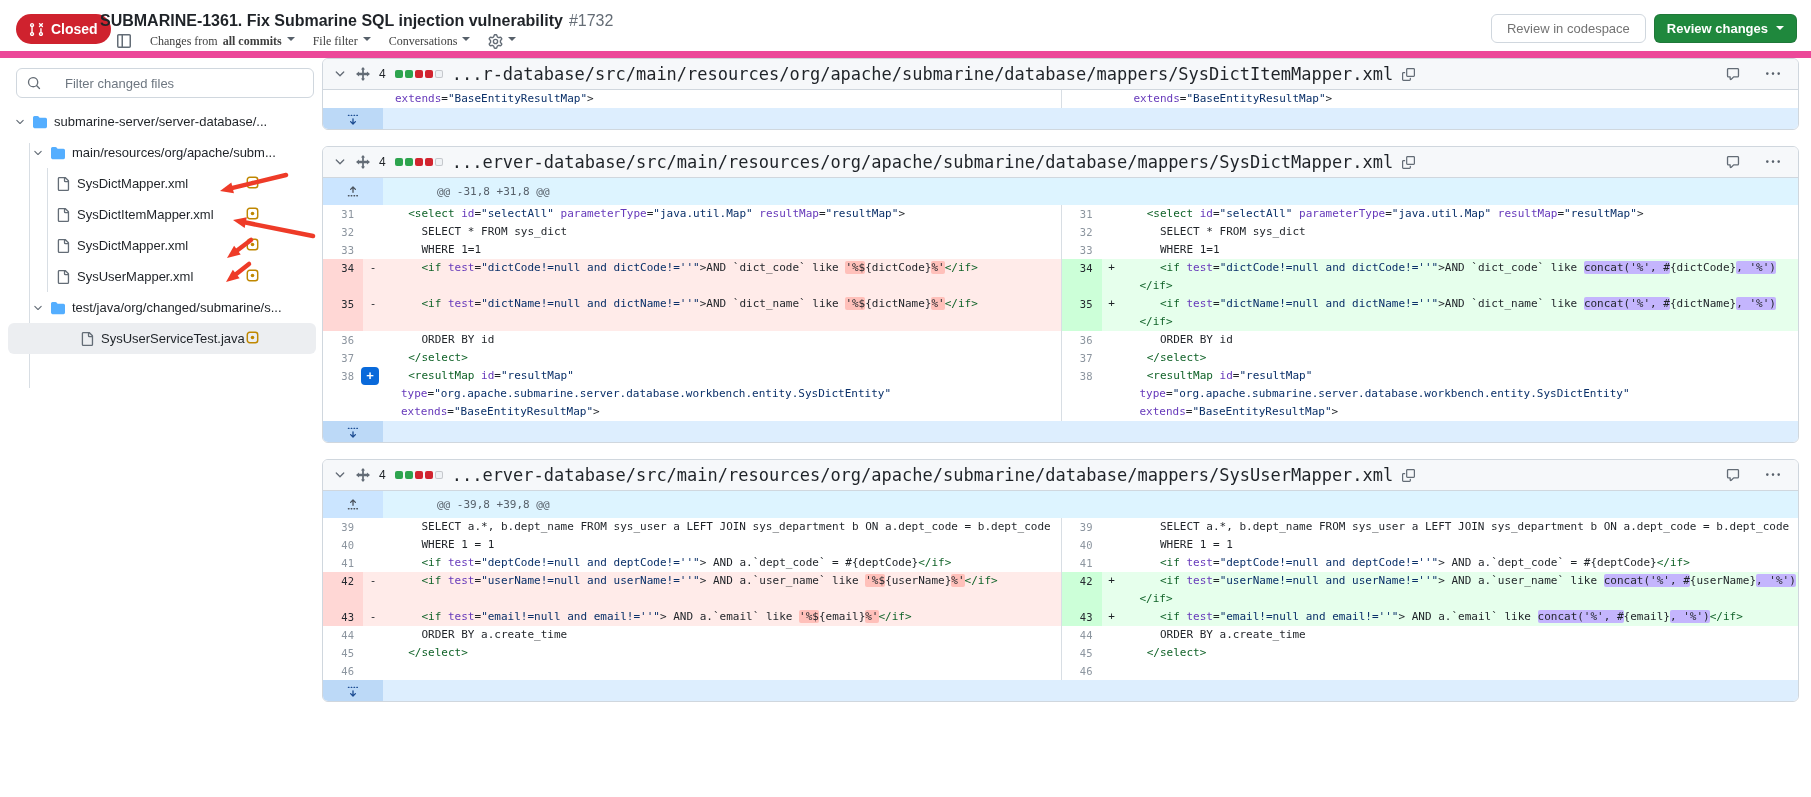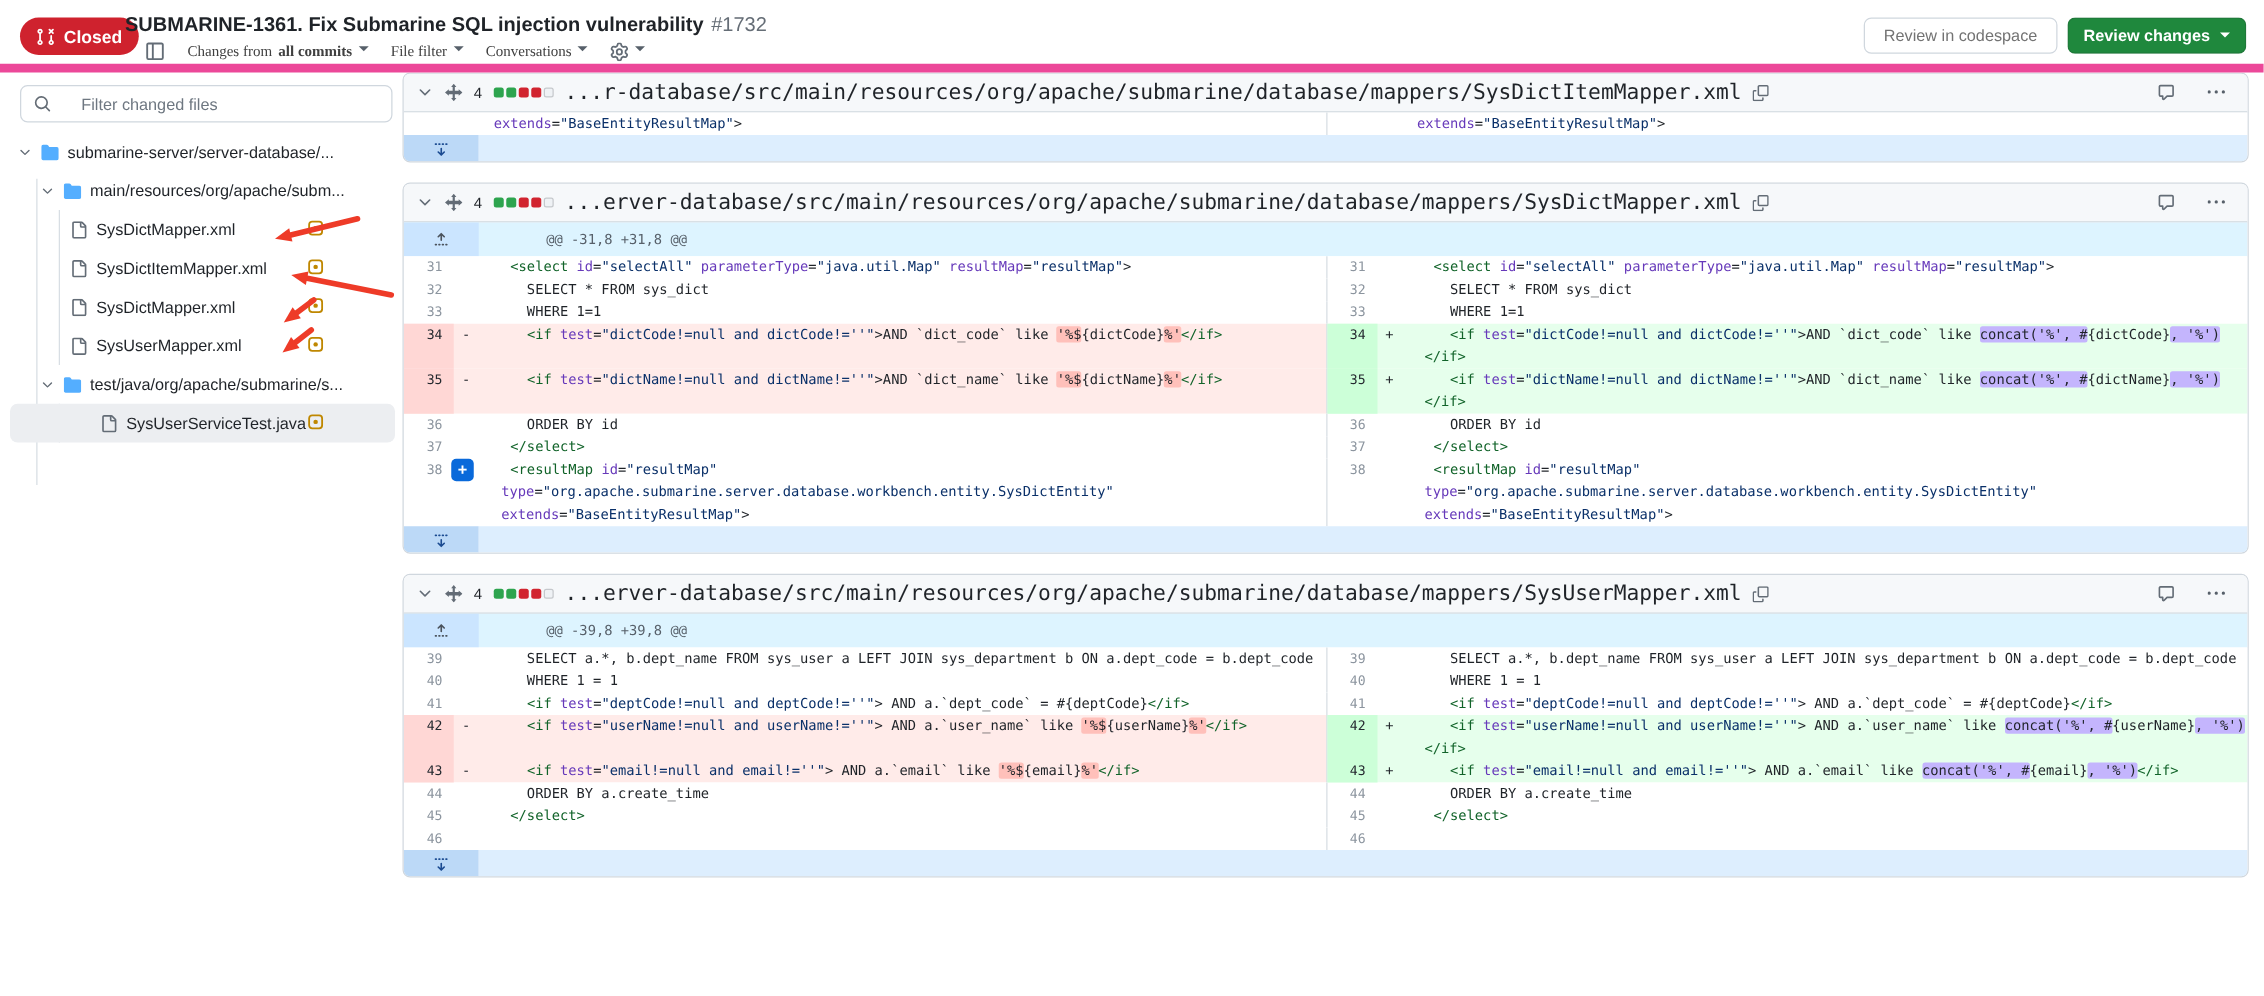--- a/index.html
+++ b/index.html
@@ -229,21 +229,21 @@
         <span style="display:inline-flex">
           <svg width="12" height="12" viewBox="0 0 16 16" fill="#636c76">
             <path d="M12.78 5.22a.749.749 0 0 1 0 1.06l-4.25 4.25a.749.749 0 0 1-1.06 0L3.22 6.28a.749.749 0 1 1 1.06-1.06L8 8.939l3.72-3.719a.749.749 0 0 1 1.06 0Z"></path>
           </svg>
         </span>
         <span style="display:inline-flex">
           <svg width="14" height="14" viewBox="0 0 16 16" fill="#54aeff">
             <path d="M1.75 1A1.75 1.75 0 0 0 0 2.75v10.5C0 14.216.784 15 1.75 15h12.5A1.75 1.75 0 0 0 16 13.25v-8.5A1.75 1.75 0 0 0 14.25 3H7.5a.25.25 0 0 1-.2-.1l-.9-1.2C6.07 1.26 5.55 1 5 1H1.75Z"></path>
           </svg>
         </span>
-        <span class="tree-label">test/java/org/apache/submarine/s...</span>
+        <span class="tree-label">test/java/org/changed/submarine/s...</span>
       </div>
       <div class="tree-row selected" style="padding-left:72px">
         <span style="display:inline-flex">
           <svg width="14" height="14" viewBox="0 0 16 16" fill="#636c76">
             <path d="M2 1.75C2 .784 2.784 0 3.75 0h6.586c.464 0 .909.184 1.237.513l2.914 2.914c.329.328.513.773.513 1.237v9.586A1.75 1.75 0 0 1 13.25 16h-9.5A1.75 1.75 0 0 1 2 14.25Zm1.75-.25a.25.25 0 0 0-.25.25v12.5c0 .138.112.25.25.25h9.5a.25.25 0 0 0 .25-.25V6h-2.75A1.75 1.75 0 0 1 9 4.25V1.5Zm6.75.062V4.25c0 .138.112.25.25.25h2.688l-.011-.013-2.914-2.914-.013-.011Z"></path>
           </svg>
         </span>
         <span class="tree-label">SysUserServiceTest.java</span>
         <span class="mod-ic">
           <svg width="13" height="13" viewBox="0 0 16 16">

